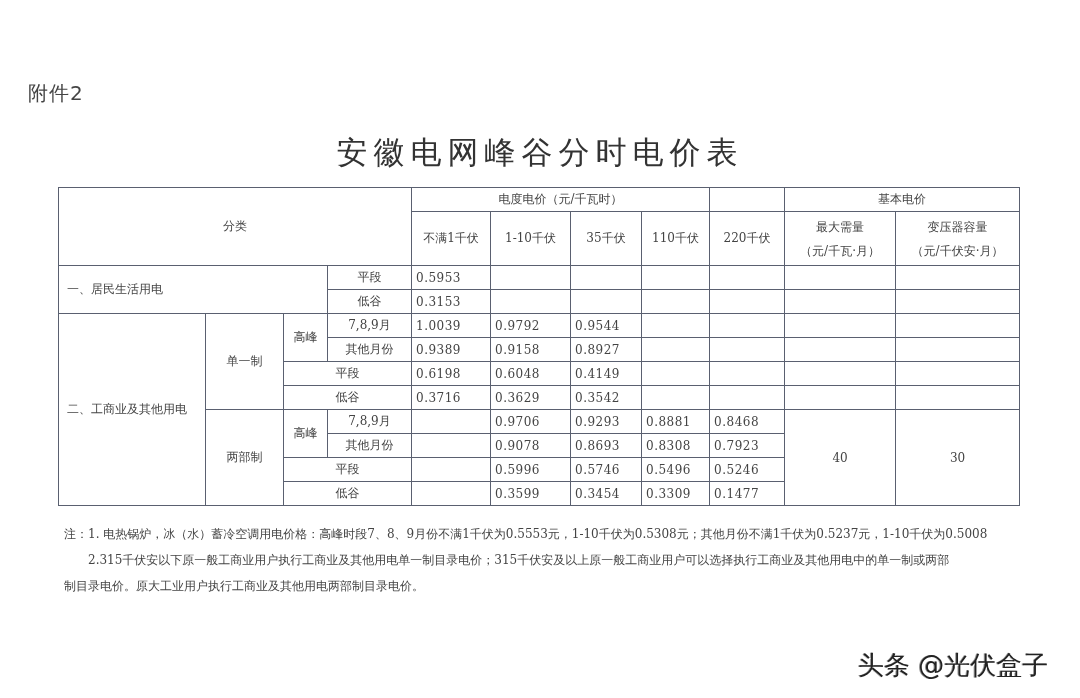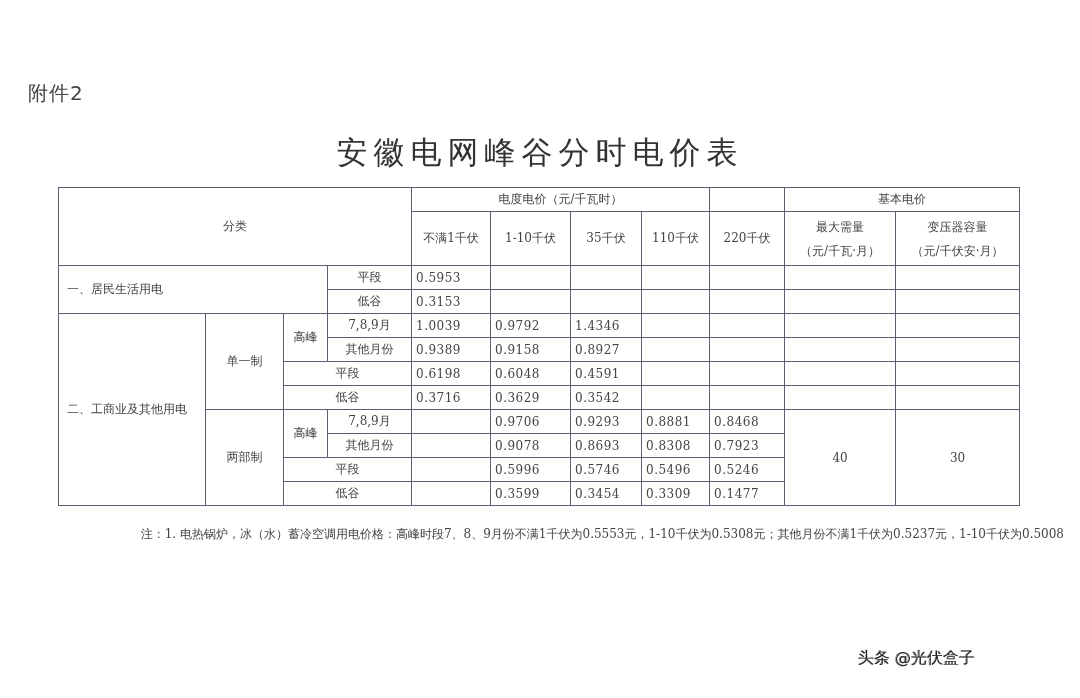--- a/index.html
+++ b/index.html
@@ -5,23 +5,23 @@
   html, body { margin:0; padding:0; }
   body { width:1080px; height:698px; background:#ffffff; position:relative; overflow:hidden;
          font-family:"DejaVu Serif", serif; color:#3a3a3a; }
   .attach { position:absolute; left:28px; top:80px; font-family:"DejaVu Sans", sans-serif; font-size:20px; color:#444; letter-spacing:1px; }
   .title { position:absolute; left:0; width:1080px; top:132px; text-align:center; font-size:31px; letter-spacing:6px; color:#333; font-family:"DejaVu Serif", serif; }
   table.grid { position:absolute; left:58px; top:187px; border-collapse:collapse; table-layout:fixed; width:961px; font-size:12px; color:#444; }
   table.grid td { border:1.5px solid #5a6070; padding:0 4px; height:23px; text-align:center; white-space:nowrap; overflow:hidden; }
   table.grid td.num { text-align:left; padding-right:8px; letter-spacing:0.5px; }
   table.grid td.left { text-align:left; padding-left:8px; }
   .notes { position:absolute; left:64px; top:521px; width:1000px; font-size:12px; color:#444; line-height:26px; }
-  .notes p { margin:0;text-align:right; }
+  .notes p { margin:0; }
   .notes .indent { padding-left:24px; }
-  .watermark { position:absolute; left:858px; top:648px; font-family:"DejaVu Sans", sans-serif; font-size:16px; color:#222; text-shadow:1px 1px 0 #fff, -1px 0 0 #999; }
+  .watermark { position:absolute; left:858px; top:648px; font-family:"DejaVu Sans", sans-serif; font-size:26px; color:#222; text-shadow:1px 1px 0 #fff, -1px 0 0 #999; }
 </style>
 </head>
 <body>
 
 <div class="attach">附件2</div>
 <div class="title">安徽电网峰谷分时电价表</div>
 
 <table class="grid">
   <colgroup>
     <col style="width:147px">
@@ -81,41 +81,41 @@
     <td></td>
   </tr>
 
   <tr>
     <td rowspan="8" class="left">二、工商业及其他用电</td>
     <td rowspan="4">单一制</td>
     <td rowspan="2">高峰</td>
     <td>7,8,9月</td>
     <td class="num">1.0039</td>
     <td class="num">0.9792</td>
-    <td class="num">1.4346</td>
+    <td class="num">0.9544</td>
     <td class="num"></td>
     <td class="num"></td>
     <td></td>
     <td></td>
   </tr>
   <tr>
     <td>其他月份</td>
     <td class="num">0.9389</td>
     <td class="num">0.9158</td>
     <td class="num">0.8927</td>
     <td class="num"></td>
     <td class="num"></td>
     <td></td>
     <td></td>
   </tr>
   <tr>
     <td colspan="2">平段</td>
     <td class="num">0.6198</td>
     <td class="num">0.6048</td>
-    <td class="num">0.4591</td>
+    <td class="num">0.4149</td>
     <td class="num"></td>
     <td class="num"></td>
     <td></td>
     <td></td>
   </tr>
   <tr>
     <td colspan="2">低谷</td>
     <td class="num">0.3716</td>
     <td class="num">0.3629</td>
     <td class="num">0.3542</td>
@@ -159,15 +159,17 @@
     <td class="num">0.3599</td>
     <td class="num">0.3454</td>
     <td class="num">0.3309</td>
     <td class="num">0.1477</td>
   </tr>
 </tbody>
   </table>
 
 <div class="notes">
   <p>注：1. 电热锅炉，冰（水）蓄冷空调用电价格：高峰时段7、8、9月份不满1千伏为0.5553元，1-10千伏为0.5308元；其他月份不满1千伏为0.5237元，1-10千伏为0.5008</p>
+  <p class="indent">2.315千伏安以下原一般工商业用户执行工商业及其他用电单一制目录电价；315千伏安及以上原一般工商业用户可以选择执行工商业及其他用电中的单一制或两部</p>
+  <p>制目录电价。原大工业用户执行工商业及其他用电两部制目录电价。</p>
 </div>
 
 <div class="watermark">头条 @光伏盒子</div>
 
 </body></html>

